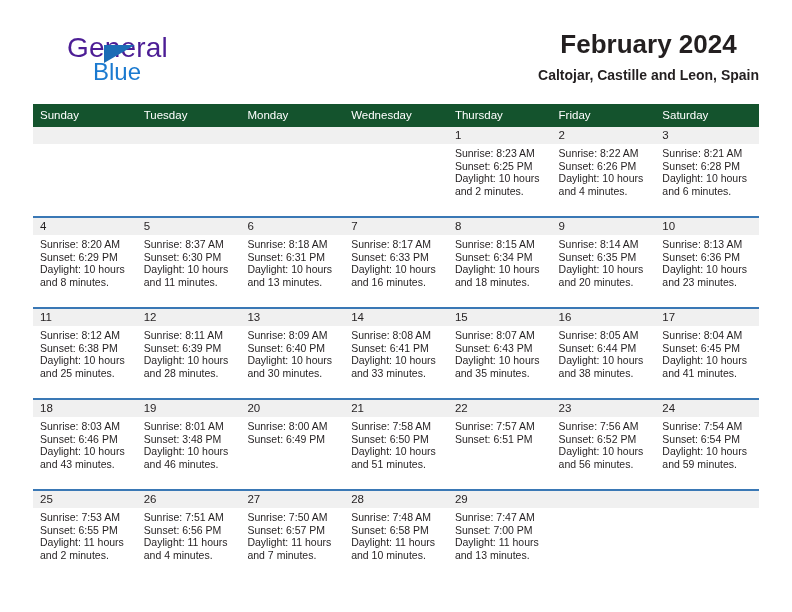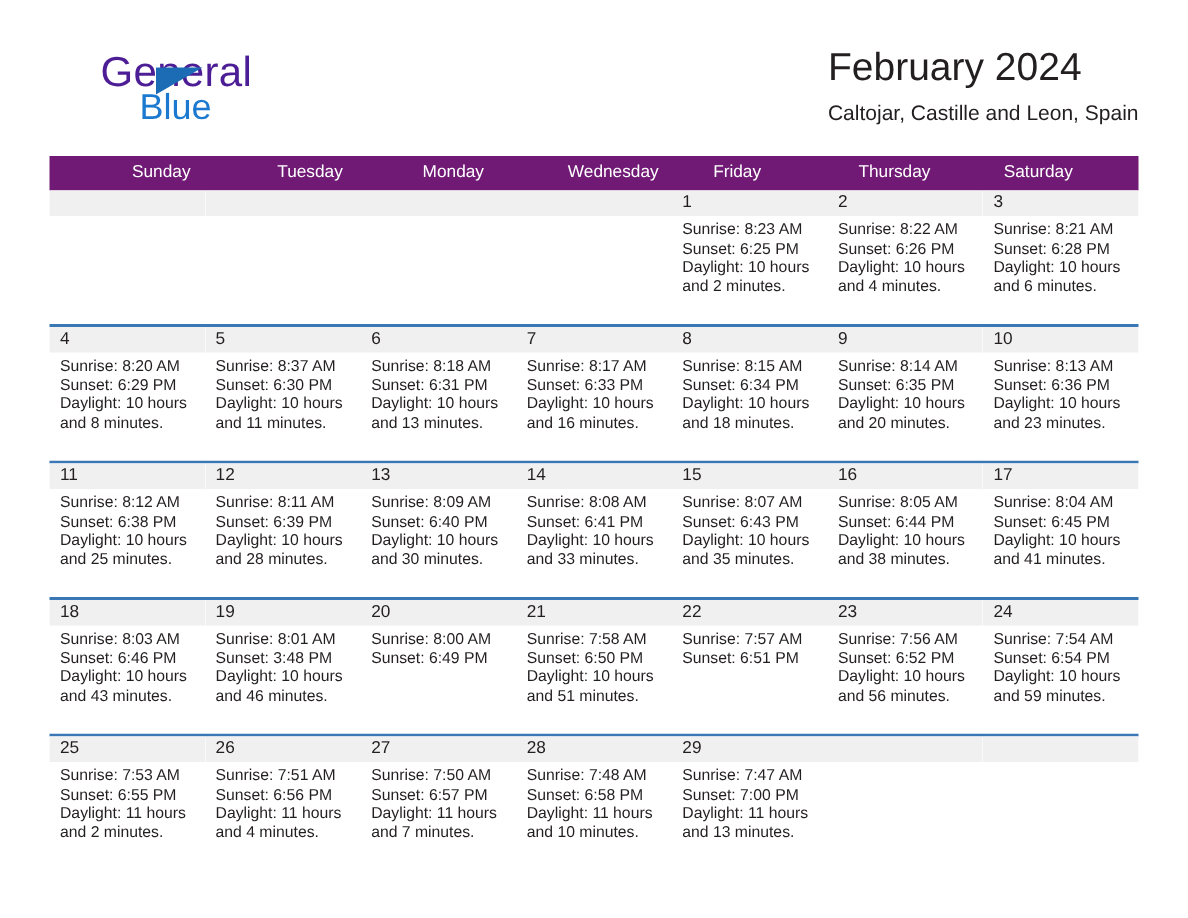--- a/index.html
+++ b/index.html
@@ -61,21 +61,22 @@
     top: 26px;
     font-size: 24px;
     color: #1b7ad0;
     font-family: "Liberation Sans", sans-serif;
   }
 
   .title-block {
     position: absolute;
     right: 0;
     top: 0;
-    text-align: left;
+    text-align: center;
+    font-weight: bold;
   }
   .cal-title {
     font-size: 26px;
     color: #231f20;
     line-height: 32px;
     white-space: nowrap;
   }
   .cal-sub {
     margin-top: 6px;
     font-size: 14px;
@@ -86,22 +87,21 @@
 
   
   .calendar {
     position: absolute;
     left: 33px;
     top: 104px;
     width: 726px;
   }
   .weekdays {
     display: flex;
-    background: #701a75;
-    padding-left: 48px;
+    background: #14532d;
   }
   .weekday {
     flex: 1 1 0;
     box-sizing: border-box;
     padding: 4px 0 5px 7px;
     color: #ffffff;
     font-size: 11.5px;
     line-height: 14px;
     white-space: nowrap;
   }
@@ -161,22 +161,22 @@
       <div class="cal-sub">Caltojar, Castille and Leon, Spain</div>
     </div>
   </div>
 
   <div class="calendar">
     <div class="weekdays">
       <div class="weekday">Sunday</div>
       <div class="weekday">Tuesday</div>
       <div class="weekday">Monday</div>
       <div class="weekday">Wednesday</div>
+      <div class="weekday">Thursday</div>
       <div class="weekday">Friday</div>
-      <div class="weekday">Thursday</div>
       <div class="weekday">Saturday</div>
     </div>
     <div id="weeks-container">
         <div class="week">
           <div class="day empty">
             <div class="day-num-strip"></div>
           </div>
           <div class="day empty">
             <div class="day-num-strip"></div>
           </div>

